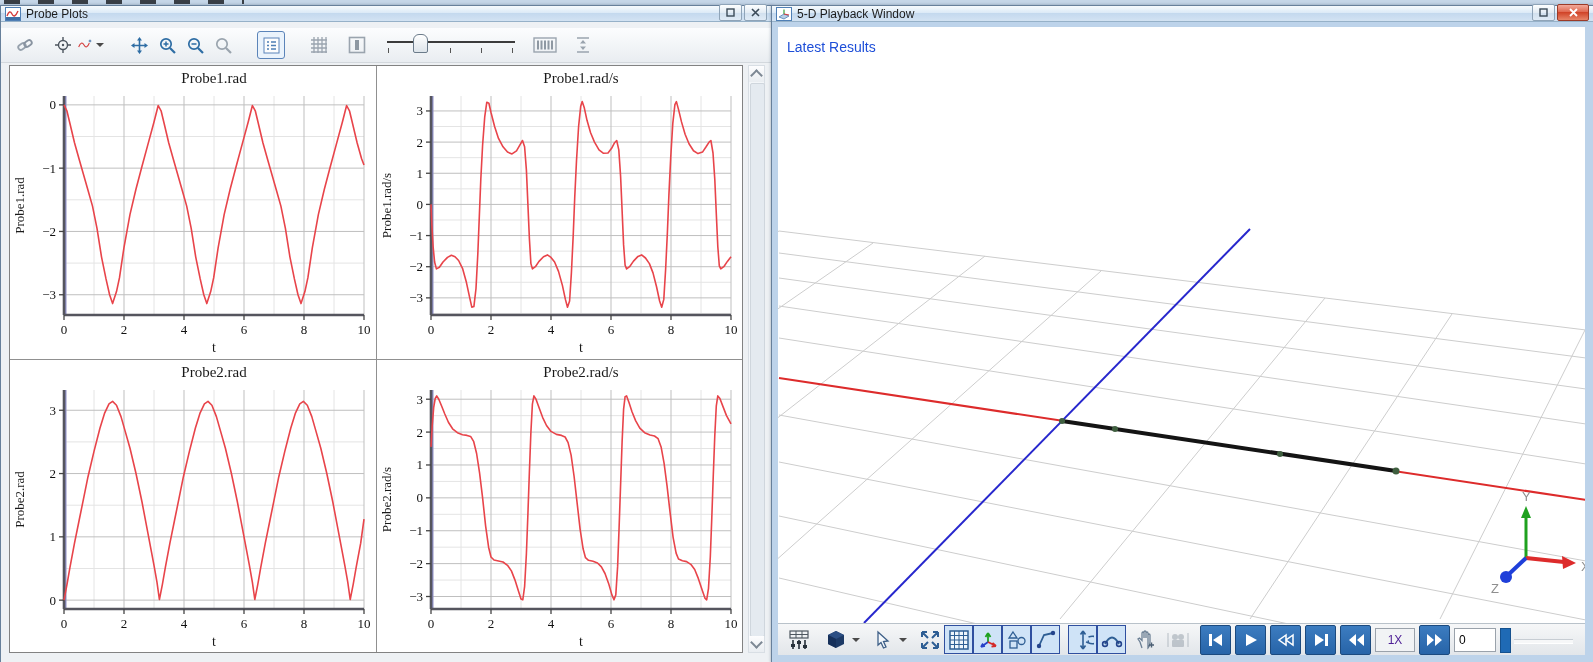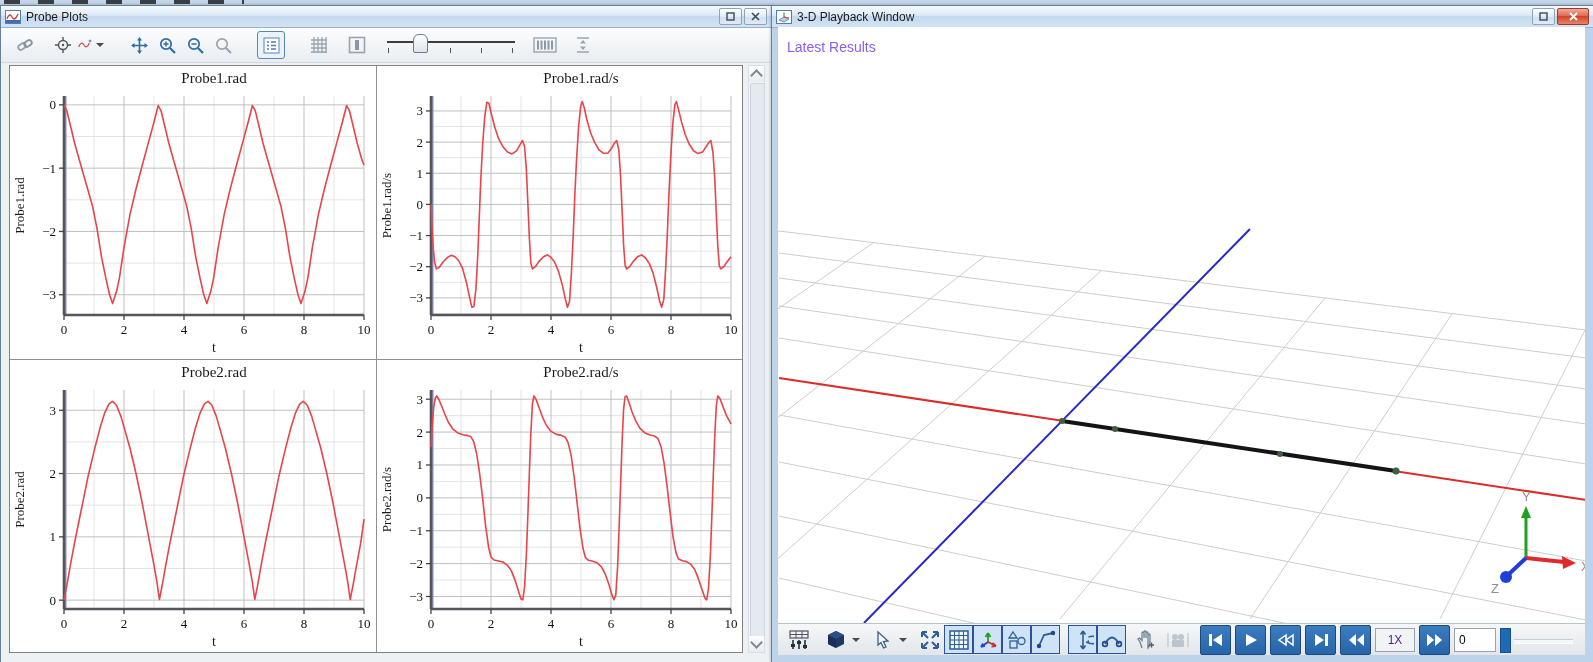--- a/index.html
+++ b/index.html
@@ -2,23 +2,23 @@
 <html><head>
 <meta charset="utf-8">
 <style>
   html,body{margin:0;padding:0;background:#e8eef4;font-family:"Liberation Sans",sans-serif;}
   #stage{position:relative;width:1593px;height:662px;overflow:hidden;background:#cfdded;}
   .bgstrip{position:absolute;left:0;top:0;width:1593px;height:5px;background:#c5d6e8;}
   .bgstrip .marks{position:absolute;left:4px;top:0;width:240px;height:4px;
     background:repeating-linear-gradient(90deg,#3a3f46 0 16px,transparent 16px 34px);}
   
   .win{position:absolute;border:1px solid #67809b;background:#eef1f4;box-shadow:0 0 3px rgba(40,60,90,.4);}
-  .titlebar{position:absolute;left:0;top:0;right:0;height:22px;
+  .titlebar{position:absolute;left:0;top:0;right:0;height:16px;
     background:linear-gradient(#f6fafd,#dceaf7 45%,#c3d8ee 46%,#d3e3f3);
-    border-bottom:1px solid #96b1c8;display:flex;align-items:center;padding:0 4px;box-sizing:border-box;}
+    border-bottom:1px solid #96b1c8;display:flex;align-items:flex-end;padding:0 4px;box-sizing:border-box;}
   .titlebar .ticon{width:16px;height:14px;margin-right:5px;flex:0 0 auto;}
   .titlebar .ttext{font-size:12px;color:#1c1c1c;flex:1 1 auto;white-space:nowrap;overflow:hidden;}
   .winbtn{width:21px;height:15px;margin-left:2px;border:1px solid #8fa4b8;border-radius:2px;
     background:linear-gradient(#fdfeff,#e3ecf4 50%,#d0dfee 51%,#e0ebf6);
     display:flex;align-items:center;justify-content:center;flex:0 0 auto;cursor:pointer;}
   .winbtn svg{display:block;}
   .winbtn.close-red{background:linear-gradient(#f2a99b,#e06a52 45%,#cf3f24 46%,#e78568);border-color:#9c3b28;}
   
   #probeWin{left:0;top:5px;width:770px;height:656px;}
   #probeToolbar{position:absolute;left:0;top:22px;right:0;height:35px;
@@ -45,21 +45,21 @@
   .sbtn{position:absolute;left:0;width:15px;height:16px;background:linear-gradient(#fdfdfe,#e9edf1);display:flex;align-items:center;justify-content:center;cursor:pointer;}
   .sbtn.up{top:0;}
   .sbtn.down{bottom:0;}
   .chev{width:7px;height:7px;border-left:2px solid #7d8894;border-top:2px solid #7d8894;}
   .chev.u{transform:rotate(45deg);margin-top:3px;}
   .chev.d{transform:rotate(225deg);margin-bottom:3px;}
   .sthumb{position:absolute;left:1px;top:17px;width:13px;height:552px;background:#e4eaf0;border:1px solid #cfd6dd;border-radius:2px;}
   
   #pbWin{left:771px;top:5px;width:821px;height:656px;background:#bdd3ea;}
   #pbViewport{position:absolute;left:6px;top:21px;width:807px;height:596px;background:#ffffff;overflow:hidden;cursor:default;}
-  #latestResults{position:absolute;left:9px;top:12px;font-size:14px;color:#8b5cf6;}
+  #latestResults{position:absolute;left:9px;top:12px;font-size:14px;color:#1d4ed8;}
   #scene3d{position:absolute;left:0;top:0;}
   #pbToolbar{position:absolute;left:6px;bottom:7px;width:807px;height:32px;
     background:linear-gradient(#f6f7f8,#e2e6ea);border-top:1px solid #b9c2ca;
     display:flex;align-items:center;padding-left:6px;box-sizing:border-box;}
   .t3{width:27px;height:27px;display:flex;align-items:center;justify-content:center;border:1px solid transparent;cursor:pointer;flex:0 0 auto;}
   .t3.sel{border:1px solid #2f4f9f;background:#cfe3f7;}
   .t3.disabled{opacity:.55;cursor:default;}
   .pbbtn{width:29px;height:28px;margin-right:4px;background:linear-gradient(#3c7cc0,#2764a8);
     border:1px solid #1c4a7e;border-radius:2px;display:flex;align-items:center;justify-content:center;cursor:pointer;flex:0 0 auto;}
   .pbfield{height:24px;border:1px solid #9aa2ab;background:#f1f3f5;font-size:12px;color:#4c1d95;
@@ -424,21 +424,21 @@
 </div>
 
 <div class="win" id="pbWin">
   <div class="titlebar">
     <svg class="ticon" viewBox="0 0 16 14">
       <rect x="0.5" y="0.5" width="15" height="13" fill="#ffffff" stroke="#4f7fb5"></rect>
       <path d="M3 10 L8 12 L13 9 L8 7 Z" fill="#b9cfe6" stroke="#4f7fb5" stroke-width="0.8"></path>
       <path d="M8 7 V2.5" stroke="#3aa23a" stroke-width="1.2"></path>
       <path d="M8 7 L13 8" stroke="#d43c3c" stroke-width="1.2"></path>
     </svg>
-    <span class="ttext">3-D Playback Window</span>
+    <span class="ttext">5-D Playback Window</span>
     <div class="winbtn">
       <svg width="9" height="9" viewBox="0 0 9 9">
             <rect x="1" y="1" width="7" height="7" fill="none" stroke="#3b4a58" stroke-width="1.4"></rect>
           </svg>
     </div>
     <div class="winbtn close-red" style="width:30px">
       <svg width="9" height="9" viewBox="0 0 9 9">
             <path d="M1 1 L8 8 M8 1 L1 8" stroke="#ffffff" stroke-width="1.8"></path>
           </svg>
     </div>

